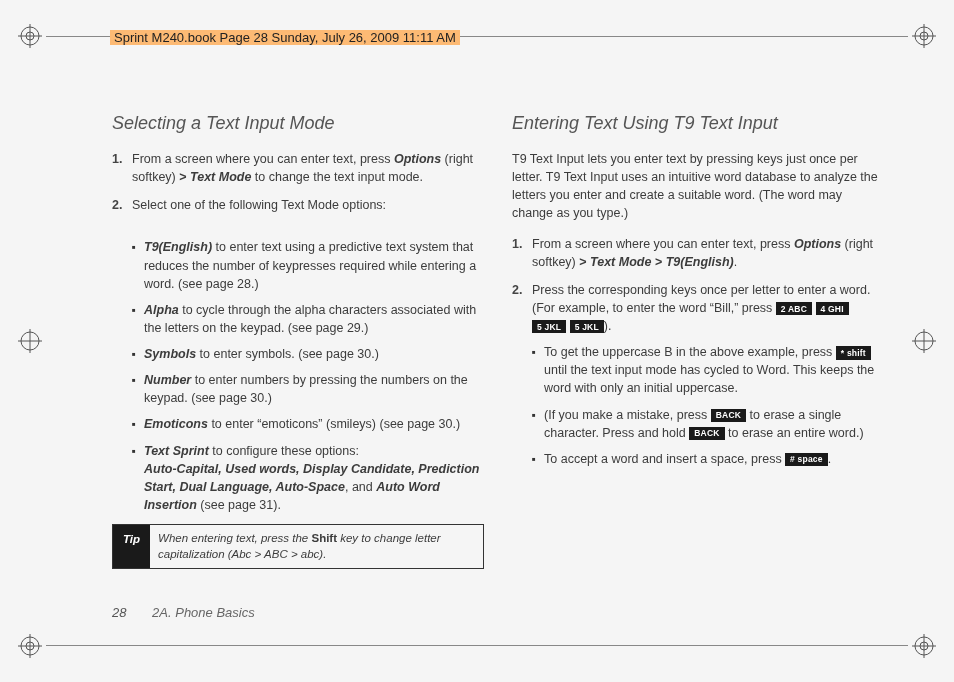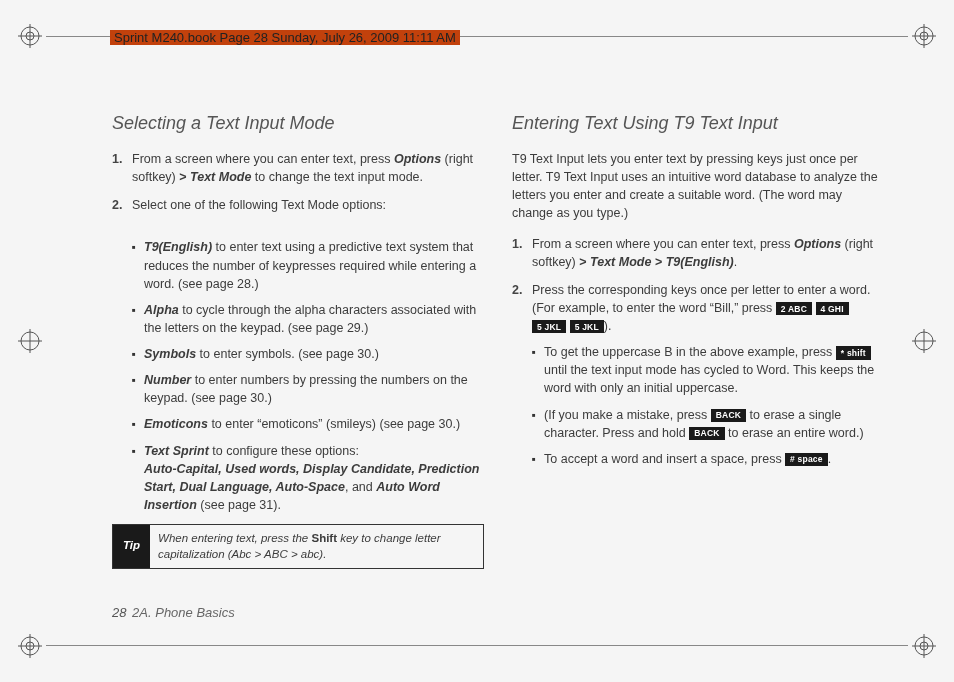--- a/index.html
+++ b/index.html
@@ -37,21 +37,21 @@
     left: 46px;
     right: 46px;
     border-top: 1px solid #888;
   }
   .header-text {
     position: absolute;
     top: 30px;
     left: 110px;
     font-size: 13px;
     padding: 0 4px;
-    background: #c2410c;
+    background: #fdba74;
     color: #222;
   }
   .content {
     position: absolute;
     top: 110px;
     left: 112px;
     right: 70px;
     display: flex;
     gap: 28px;
   }
@@ -116,37 +116,37 @@
     display: flex;
     border: 1px solid #333;
     margin-top: 10px;
     font-size: 11.5px;
   }
   .tipbox .tip-label {
     background: #1a1a1a;
     color: #fff;
     font-style: italic;
     font-weight: bold;
-    padding: 12px 10px;
+    padding: 6px 10px;
     display: flex;
     align-items: flex-start;
   }
   .tipbox .tip-body {
     padding: 6px 8px;
     font-style: italic;
     flex: 1;
     line-height: 1.35;
   }
   .footer {
     position: absolute;
     left: 112px;
     bottom: 62px;
     font-size: 13px;
   }
-  .footer .pnum { font-style: italic; color: #555; margin-right: 2px; }
+  .footer .pnum { font-style: italic; color: #555; margin-right: 22px; }
   .footer .sect { font-style: italic; color: #666; }
   .intro { margin-bottom: 12px; }
 </style>
 </head>
 <body>
 
 <div class="reg-mark reg-tl"><svg viewBox="0 0 24 24">
       <circle cx="12" cy="12" r="9" fill="none" stroke="#555" stroke-width="1"></circle>
       <circle cx="12" cy="12" r="4" fill="none" stroke="#555" stroke-width="1"></circle>
       <line x1="0" y1="12" x2="24" y2="12" stroke="#555"></line>

